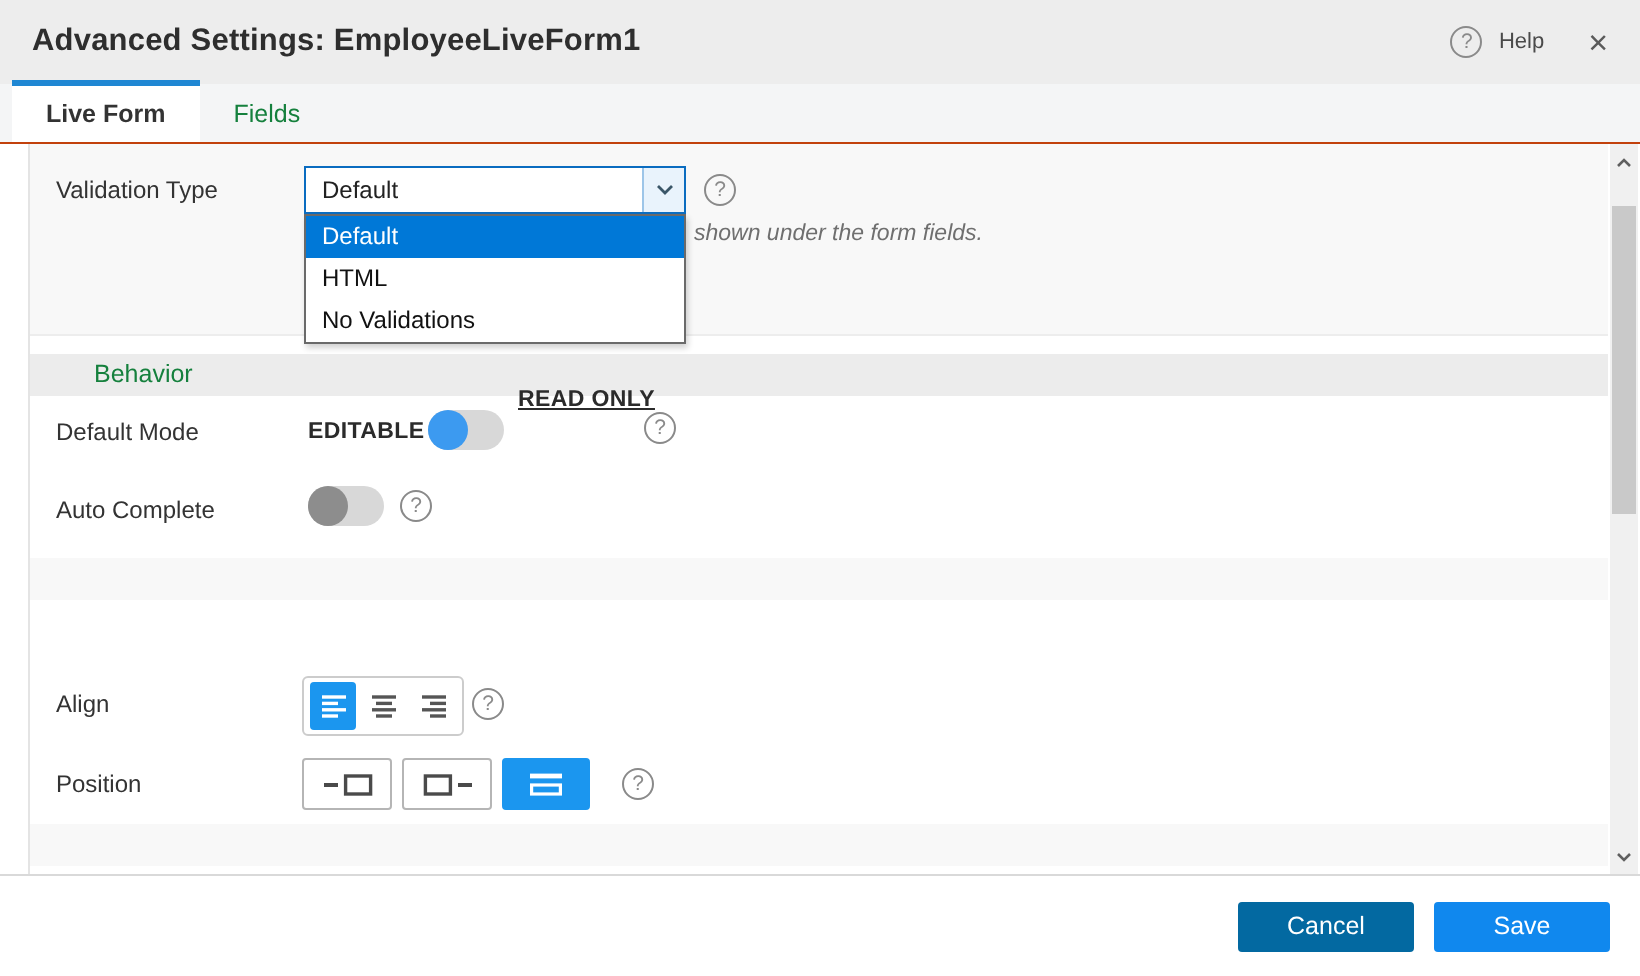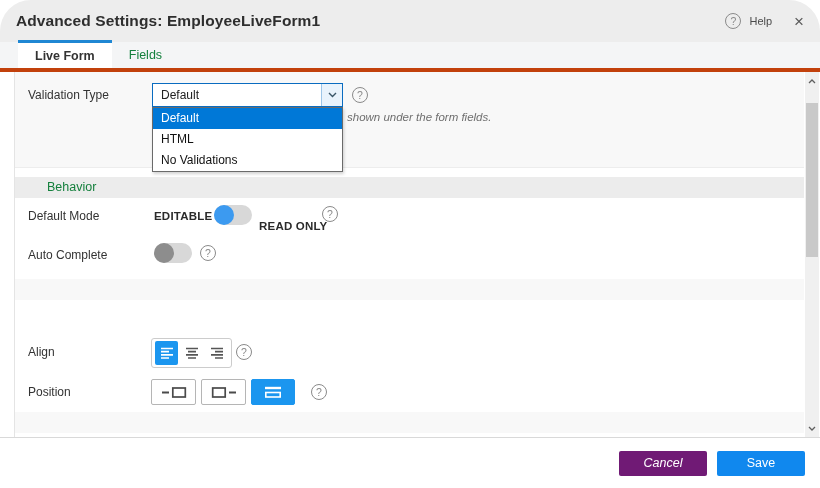--- a/index.html
+++ b/index.html
@@ -1,32 +1,32 @@
 <!DOCTYPE html>
 <html><head>
 <meta charset="utf-8">
 <style>
   * { margin:0; padding:0; box-sizing:border-box; }
   html,body { width:820px; height:488px; font-family:"Liberation Sans", sans-serif; background:#fff; }
-  .dialog { position:relative; width:820px; height:488px; background:#fff; overflow:hidden;border-radius:31px; }
+  .dialog { position:relative; width:820px; height:488px; background:#fff; overflow:hidden; }
 
   
   .hdr { position:absolute; left:0; top:0; width:820px; height:42px; background:#ededed;
          display:flex; align-items:center; padding:0 16px; }
   .hdr-title { font-size:15.5px; font-weight:700; color:#2e2e2e; letter-spacing:.1px; }
   .hdr-right { margin-left:auto; display:flex; align-items:center; gap:8px; }
   .help-circle { width:16px; height:16px; border:1px solid #8a8a8a; border-radius:50%;
          display:inline-flex; align-items:center; justify-content:center;
          font-size:10.5px; color:#8a8a8a; line-height:1; cursor:pointer; }
   .hdr-help-label { font-size:11px; color:#4a4a4a; cursor:pointer; }
   .hdr-close { font-size:17px; color:#5a5a5a; margin-left:14px; cursor:pointer; line-height:1; }
 
   
   .tabbar { position:absolute; left:0; top:42px; width:820px; height:30px; background:#f4f5f6;
-            border-bottom:4px solid #c2410c; display:flex; align-items:stretch; padding-left:18px; }
+            border-bottom:1px solid #c2410c; display:flex; align-items:stretch; padding-left:6px; }
   .tab { font-size:12.5px; color:#15803d; display:flex; align-items:center; padding:0 17px; cursor:pointer; }
   .tab.active { background:#fff; border-top:3px solid #1f87d3; color:#333; font-weight:700;
                 margin-top:-2px; padding-top:0; }
 
   
   .content { position:absolute; left:0; top:72px; width:820px; height:365px; background:#fff; }
   .vline { position:absolute; left:14px; top:0; width:1px; height:365px; background:#e4e4e4; }
 
   .sec-validation { position:absolute; left:15px; top:0; width:789px; height:96px; background:#f8f8f8;
                     border-bottom:1px solid #ededed; }
@@ -84,21 +84,21 @@
               align-items:center; justify-content:center; cursor:pointer; }
   .sb-arrow.up { top:2px; } .sb-arrow.down { bottom:2px; }
   .sb-thumb { position:absolute; left:1px; top:31px; width:12px; height:154px; background:#c9c9c9; cursor:pointer; }
 
   
   .footer { position:absolute; left:0; top:437px; width:820px; height:51px; background:#fff;
             border-top:1px solid #d9d9d9; display:flex; align-items:center;
             justify-content:flex-end; gap:10px; padding-right:15px; }
   .btn { width:88px; height:25px; border:none; border-radius:2px; font-size:12.5px; color:#fff;
          font-family:"Liberation Sans", sans-serif; cursor:pointer; }
-  .btn.cancel { background:#701a75;font-style:italic; }
+  .btn.cancel { background:#0369a1; }
   .btn.save { background:#1088ee; }
 
   svg { display:block; }
 </style>
 </head>
 <body>
 
 <div class="dialog">
 
   <div class="hdr">
@@ -142,21 +142,21 @@
 
     <div class="sec-head behavior">Behavior</div>
     <div class="sec-body behavior"></div>
     <div class="sec-foot behavior"></div>
 
     <div class="fld-label" style="left:28px; top:137px;">Default Mode</div>
     <span class="toggle-side" style="left:154px; top:138px;">EDITABLE</span>
     <div class="toggle" style="left:214px; top:133px;">
       <span class="knob blue"></span>
     </div>
-    <span class="toggle-side" style="left:259px; top:148px;">READ ONLY</span>
+    <span class="toggle-side" style="left:259px; top:122px;text-decoration:underline;">READ ONLY</span>
     <span class="hicon help-circle" style="left:322px; top:134px;">?</span>
 
     <div class="fld-label" style="left:28px; top:176px;">Auto Complete</div>
     <div class="toggle" style="left:154px; top:171px;">
       <span class="knob grey"></span>
     </div>
     <span class="hicon help-circle" style="left:200px; top:173px;">?</span>
 
     <div class="sec-body caption"></div>
     <div class="sec-foot caption"></div>

